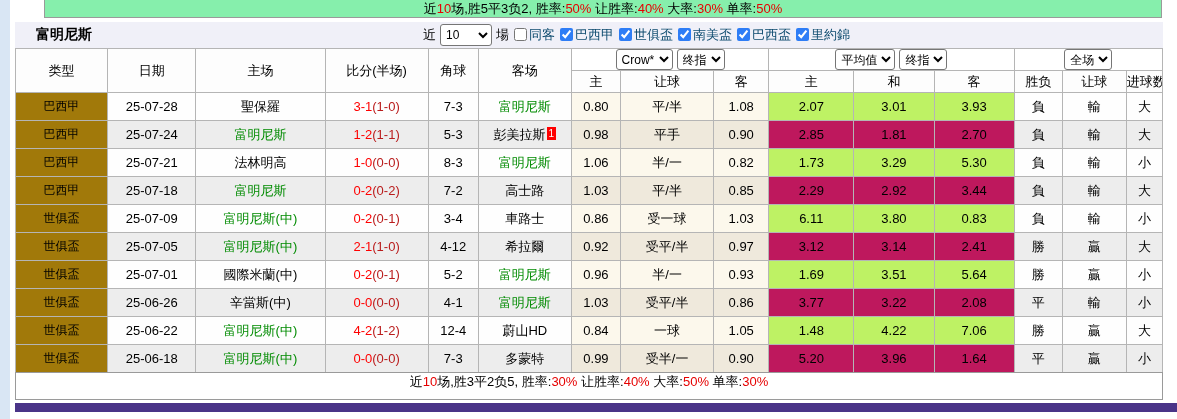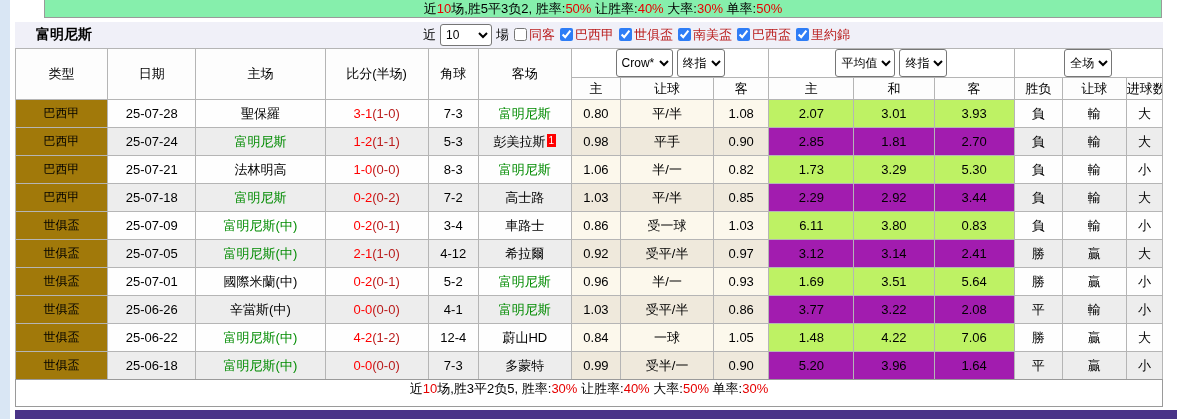--- a/index.html
+++ b/index.html
@@ -22,46 +22,46 @@
   .seg-k { color:#000; } .seg-r { color:#e60000; }
 
   
   .title-row {
     margin-top:4px; height:26px; background:#f0f0f8; position:relative;
     display:flex; align-items:center;
   }
   .team-title { margin-left:21px; font-weight:bold; font-size:14px; color:#000; }
   .filters { position:absolute; left:408px; top:0; height:26px; display:flex; align-items:center; font-size:13px; color:#000; white-space:nowrap; }
   select {
-    font-size:12px; height:28px; border:1px solid #767676; border-radius:3px;
+    font-size:12px; height:21px; border:1px solid #767676; border-radius:3px;
     background:#fff; color:#000; font-family:inherit; padding:0 1px;
   }
   .filters select { height:22px; margin:0 4px; width:52px; }
   input[type=checkbox] { width:13px; height:13px; accent-color:#2e7df6; margin:0 2px 0 5px; vertical-align:-2px; }
   .cb-item { display:inline-flex; align-items:center; }
-  .cb-item span { color:#b91c1c; }
+  .cb-item span { color:#0c4a6e; }
 
   
   table.main { border-collapse:collapse; table-layout:fixed; width:1148px; font-size:13px; }
   table.main td, table.main th {
     border:1px solid #b5b5b5; text-align:center; padding:0;
     overflow:hidden; white-space:nowrap; color:#000;
   }
   table.main th { font-weight:normal; background:#fdfdfd; }
   tr.hdr-a { height:21px; } tr.hdr-a td { border-bottom-color:#b5b5b5; }
   tr.hdr-b { height:22px; }
   tr.hdr-a select { margin:0 2px; }
   tr.data-row { height:28px; }
   tr.r-even td { background:#ededed; }
   tr.r-odd td { background:#fefefe; }
   td.league { background:#a1790a !important; color:#fff; font-size:12px; }
   tr.r-odd td.crow { background:#fcf8ec; }
   tr.r-even td.crow { background:#efe9dc; }
   tr.r-odd td.avg { background:#bef264; }
-  tr.r-even td.avg { background:#a21caf; }
+  tr.r-even td.avg { background:#be185d; }
   .team-green { color:#008b00; }
   .ft { color:#f00; } .ht { color:#b91c1c; }
   .res-red { color:#e60000; } .res-blue { color:#2525dd; } .res-green { color:#009a00; }
   .badge { display:inline-block; background:#f00; color:#fff; font-size:10px; line-height:13px; padding:0 2px; margin-left:1px; vertical-align:2px; }
 
   
   .summary {
     margin-top:-1px; width:1148px; height:28px; border:1px solid #9a9a9a;
     display:flex; align-items:flex-start; justify-content:center; font-size:13px; background:#fff;
   }

